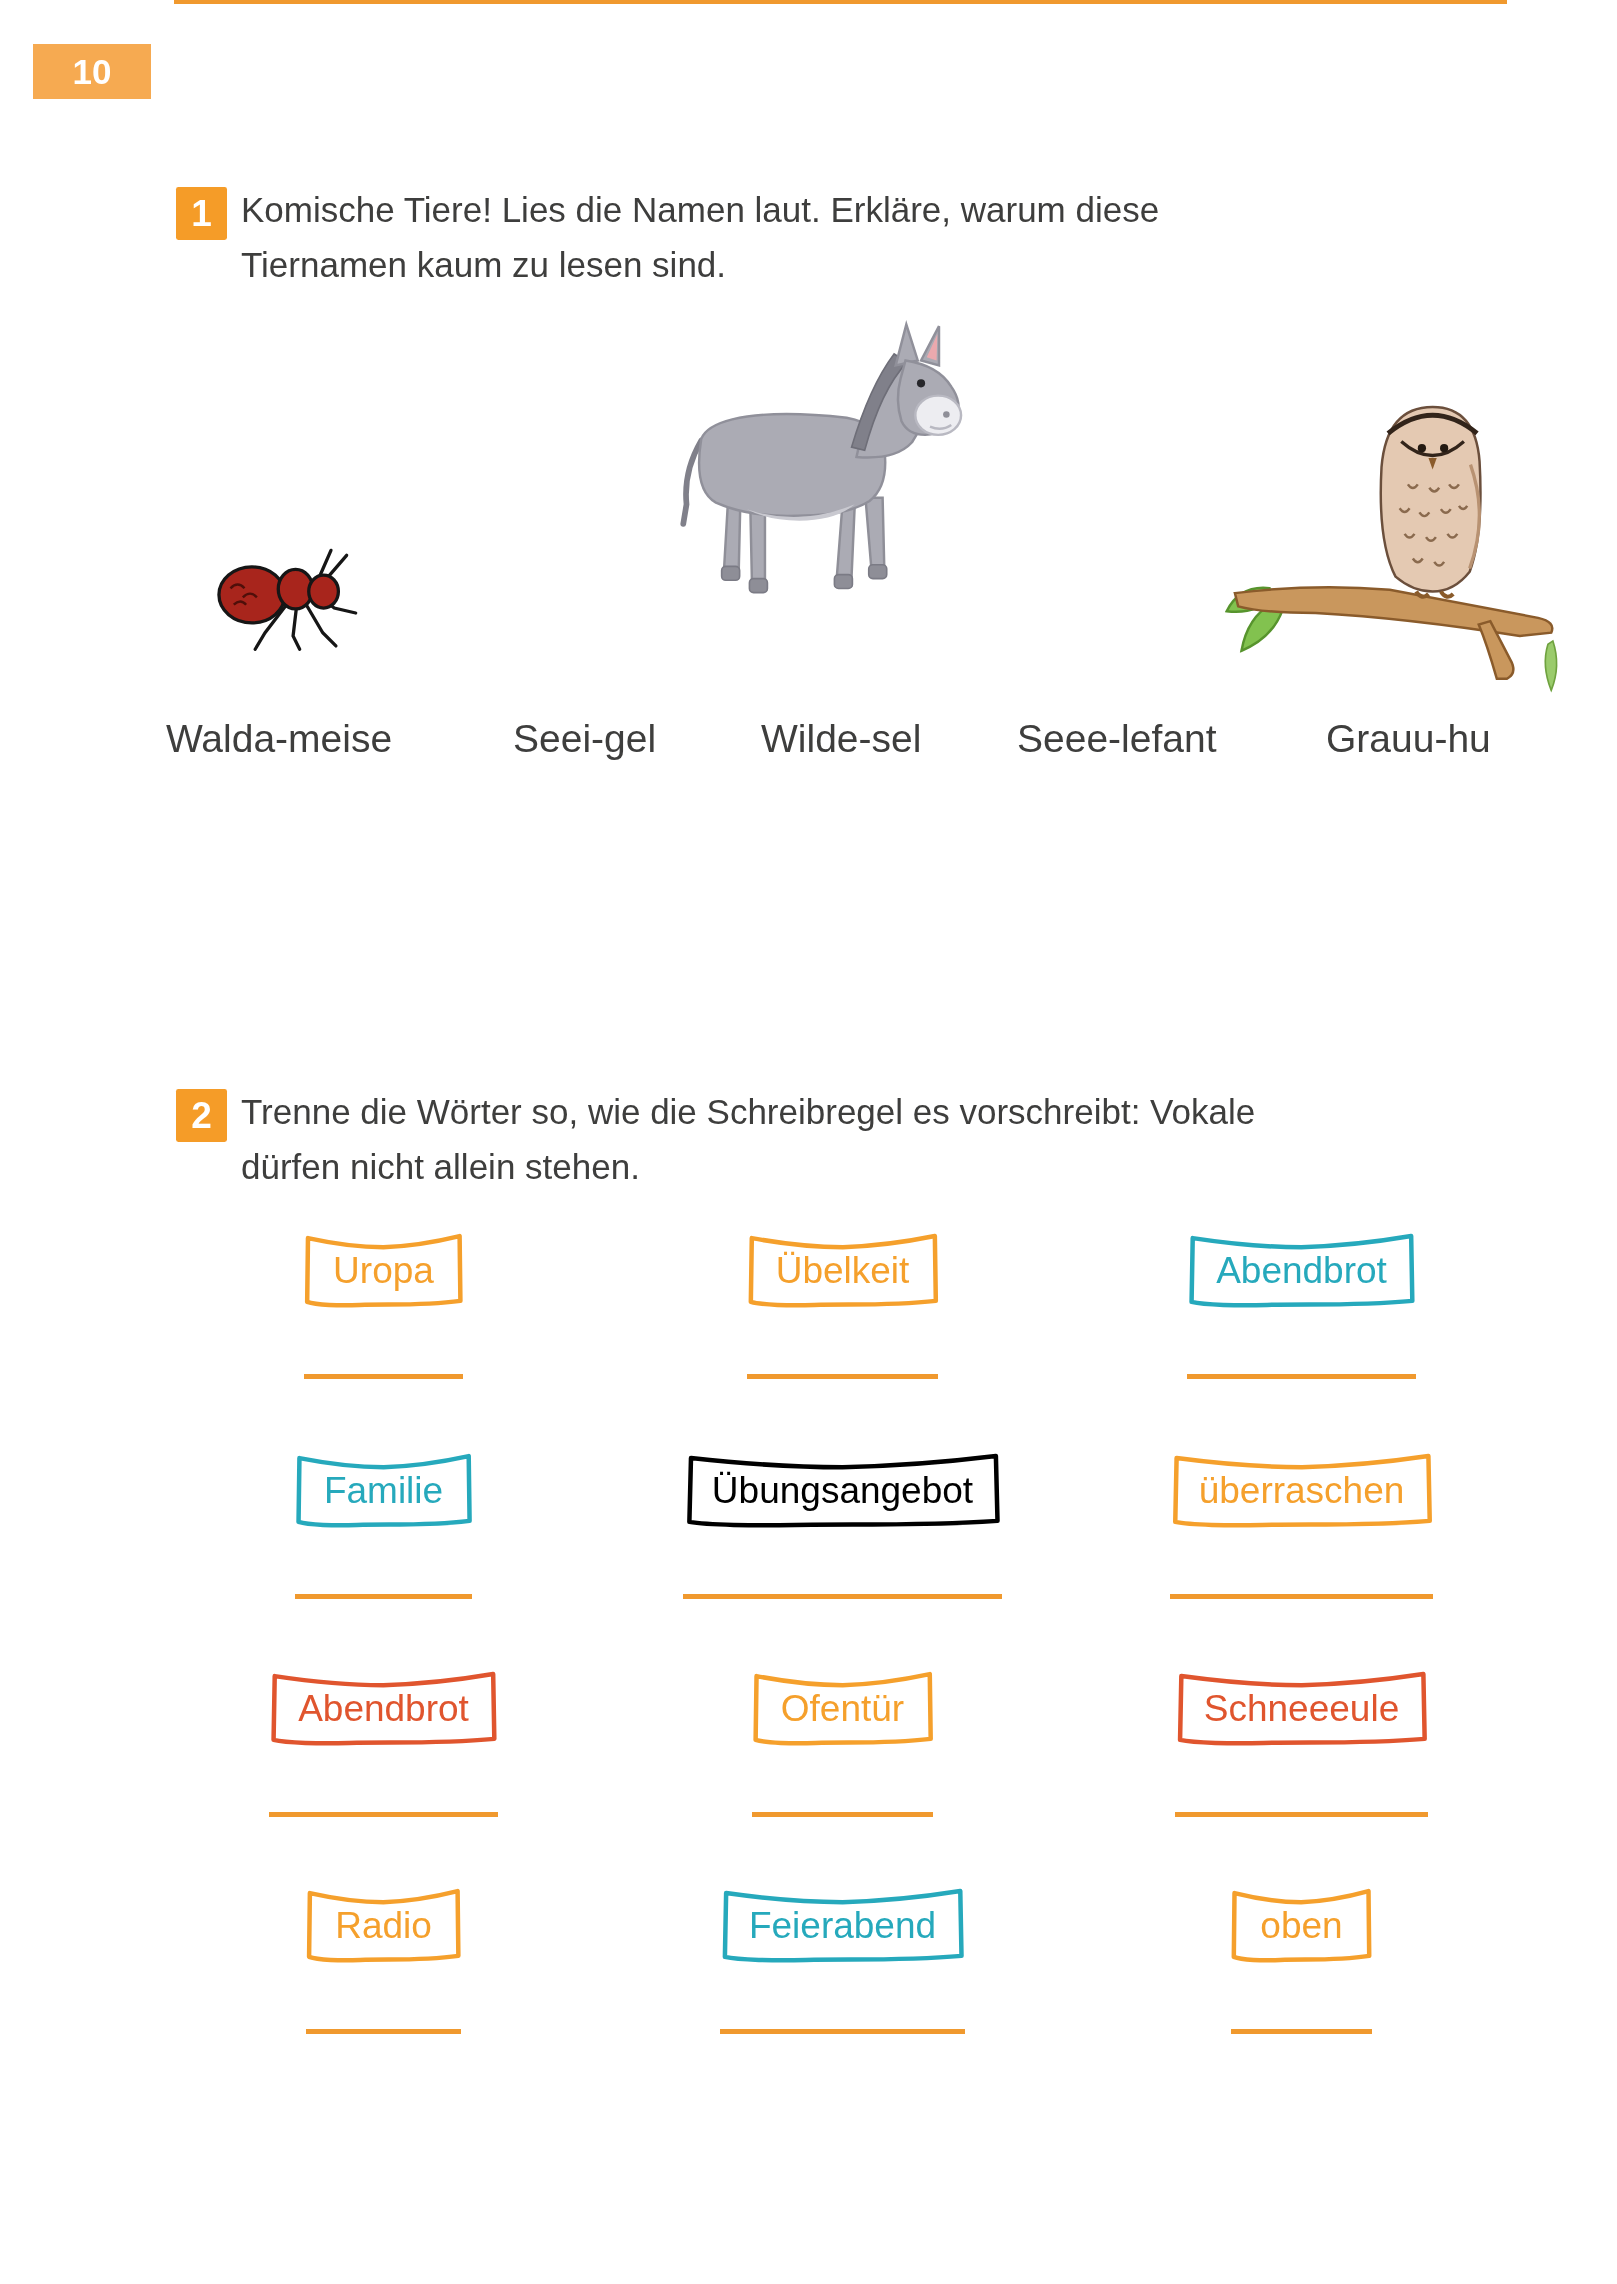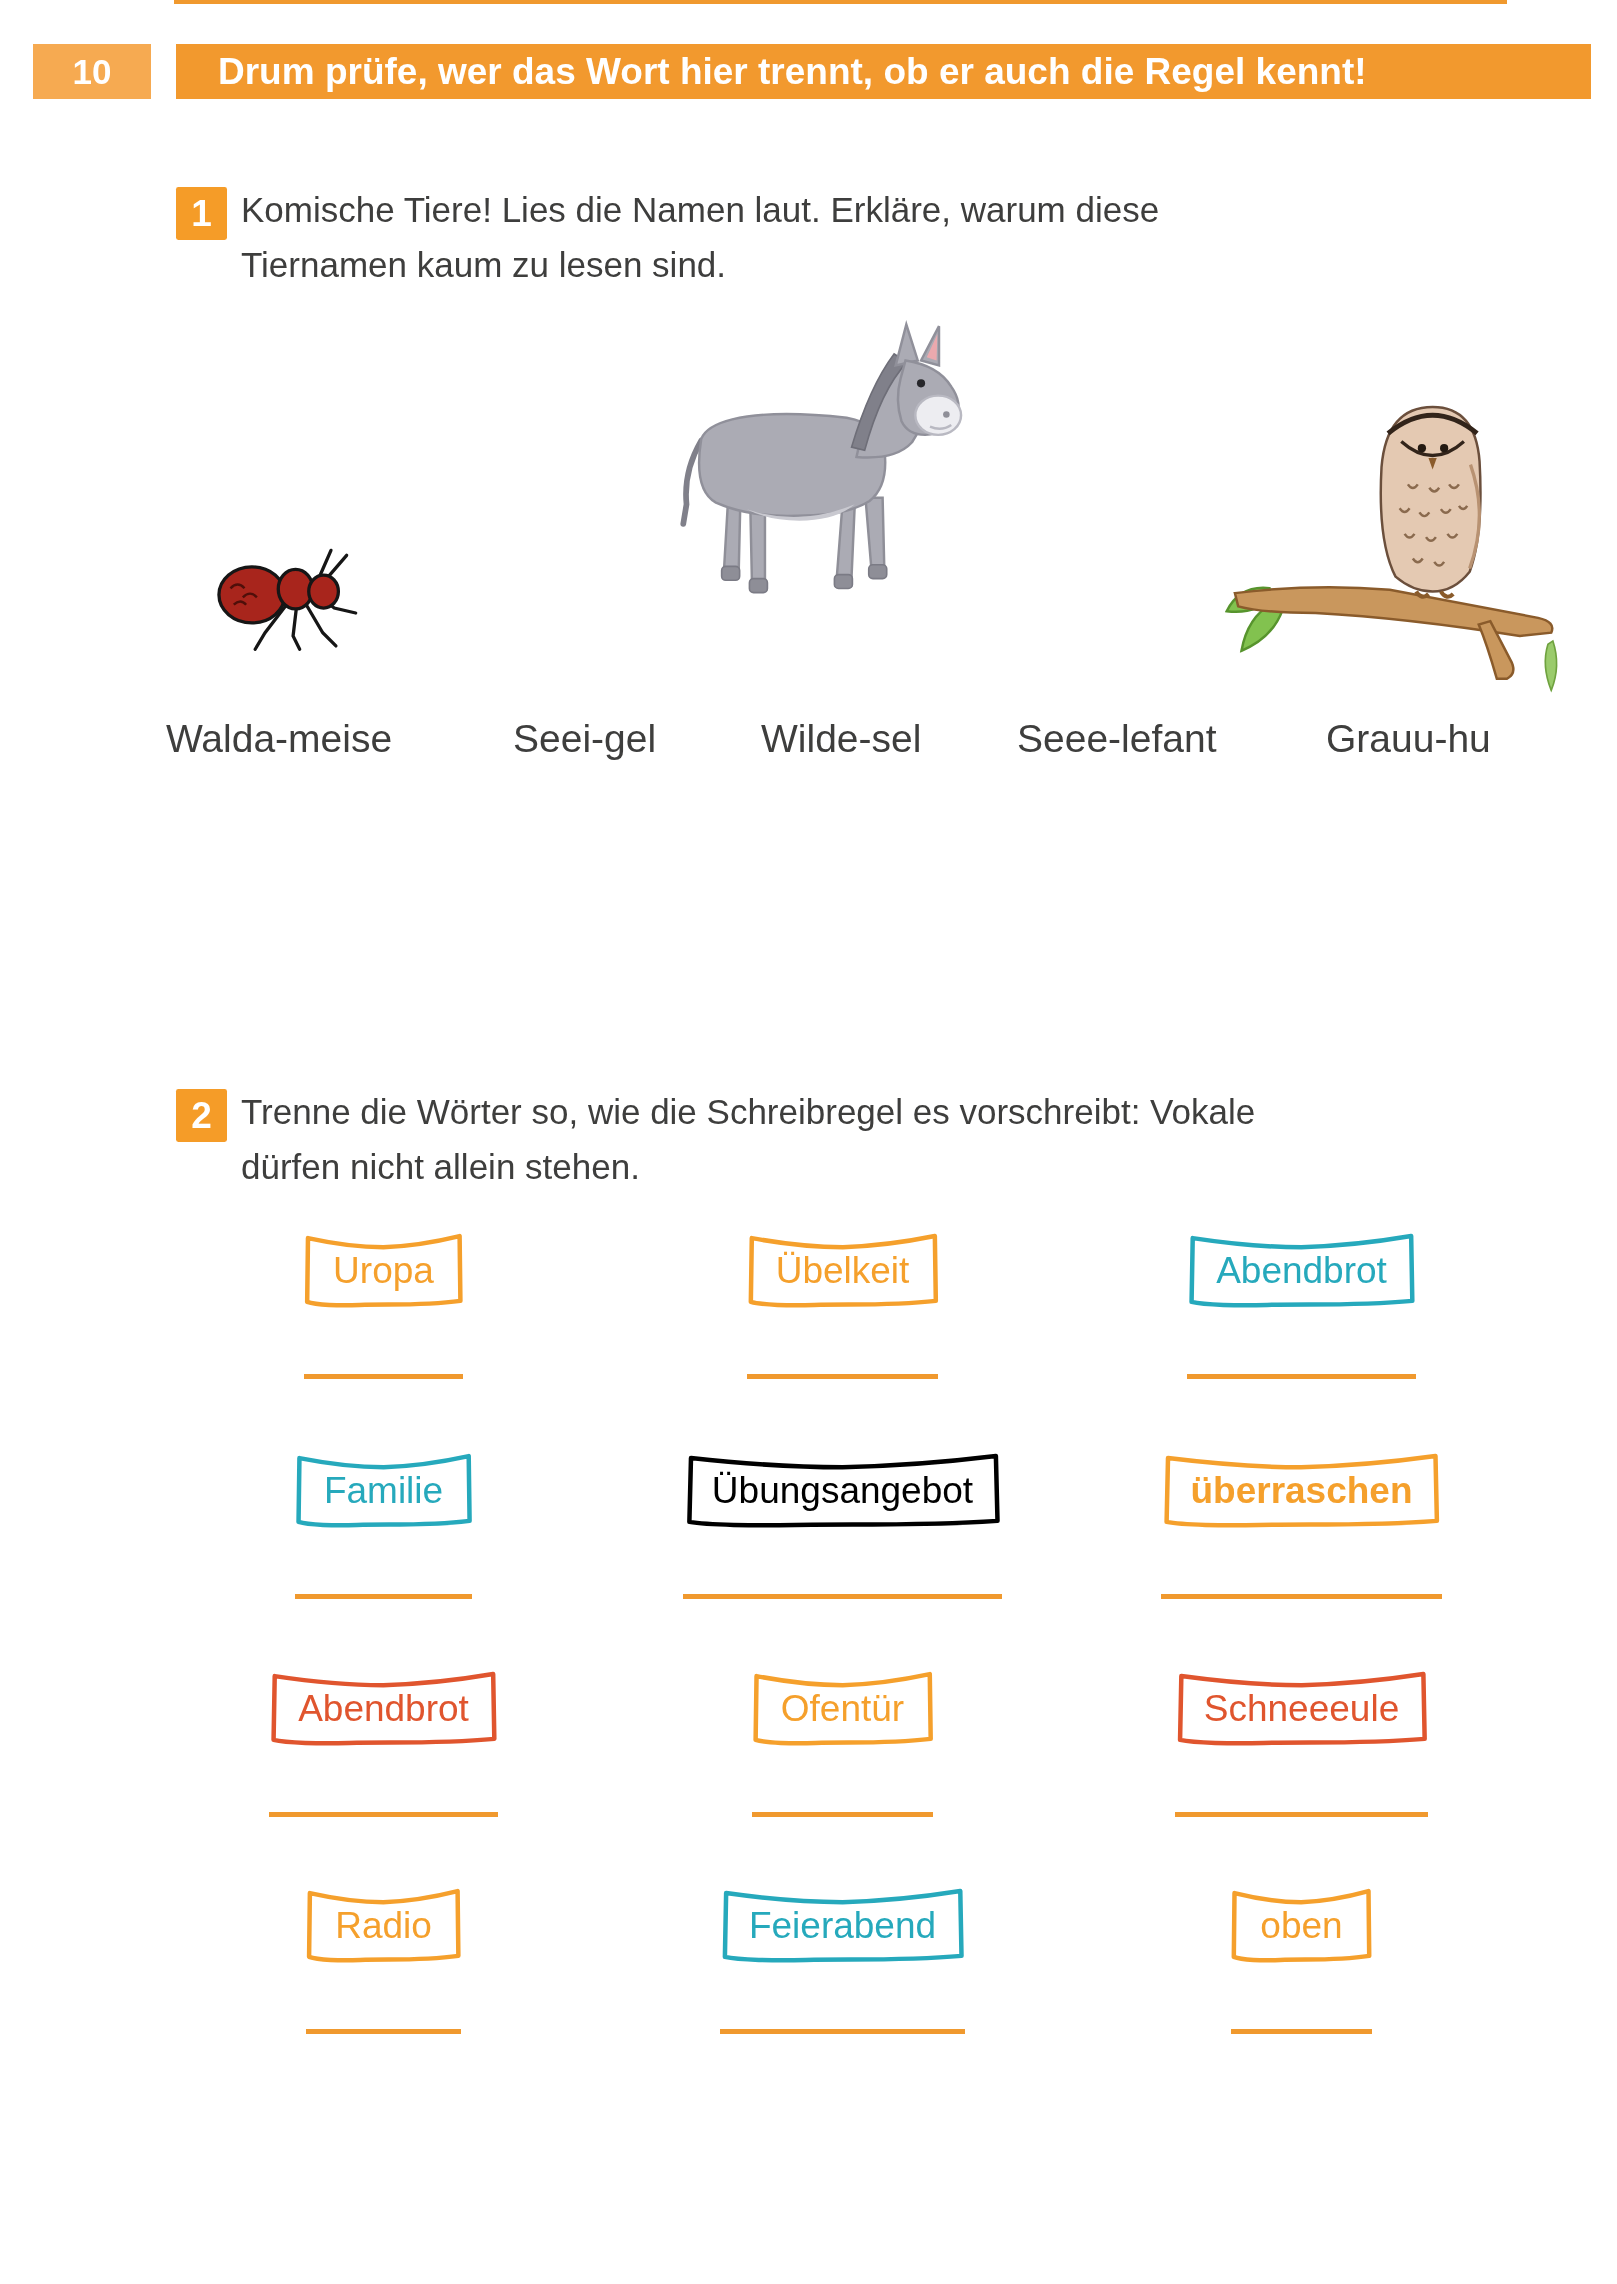--- a/index.html
+++ b/index.html
@@ -71,23 +71,20 @@
   .word-label{position:relative;}
   .answer-line{margin-top:63px;height:4.8px;background:#F0992E;align-self:stretch;}
 </style>
 </head>
 <body>
 
 <div class="page">
 
   <div class="page-num">
     <span>10</span>
-  </div>
-  <div class="title-bar">
-    <span>Drum prüfe, wer das Wort hier trennt, ob er auch die Regel kennt!</span>
   </div>
 
   <div class="task-num" id="task1-num">
     <span>1</span>
   </div>
   <div class="task-text" id="task1-text">
     <div>Komische Tiere! Lies die Namen laut. Erkläre, warum diese</div>
     <div>Tiernamen kaum zu lesen sind.</div>
   </div>
 
@@ -219,21 +216,21 @@
     <div class="word-cell">
       <div class="word-box" style="color: #000000;">
         <svg class="box-border" viewBox="0 0 200 80" preserveAspectRatio="none">
             <path d="M5 8 C 40 14 75 17 100 17 C 135 16 170 11 196 6 L 197 70 C 150 75 110 73 70 74 C 45 75 15 74 4 71 Z"></path>
           </svg>
         <span class="word-label">Übungsangebot</span>
       </div>
       <div class="answer-line"></div>
     </div>
     <div class="word-cell">
-      <div class="word-box" style="color: rgb(245, 160, 44); font-weight: bold;">
+      <div class="word-box" style="color: rgb(245, 160, 44);">
         <svg class="box-border" viewBox="0 0 200 80" preserveAspectRatio="none">
             <path d="M5 8 C 40 14 75 17 100 17 C 135 16 170 11 196 6 L 197 70 C 150 75 110 73 70 74 C 45 75 15 74 4 71 Z"></path>
           </svg>
         <span class="word-label">überraschen</span>
       </div>
       <div class="answer-line"></div>
     </div>
   </div>
 
   <div class="grid-row" id="row-2">

